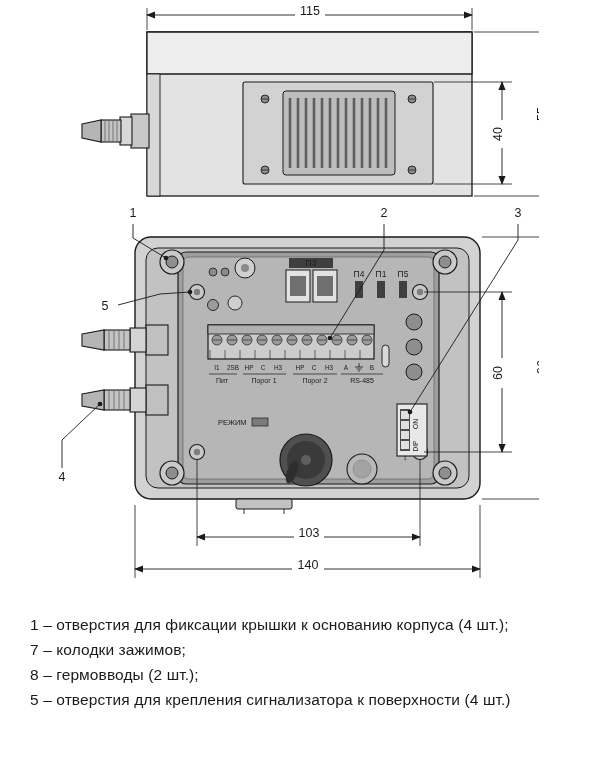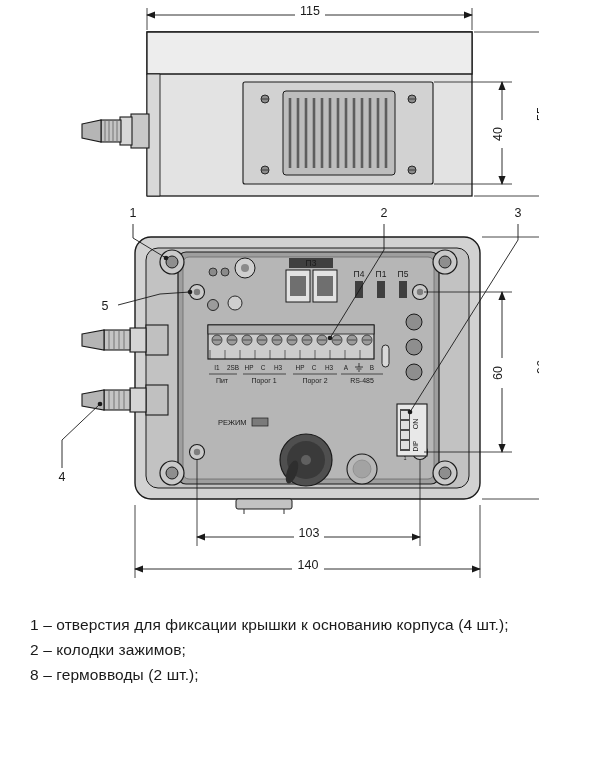--- a/index.html
+++ b/index.html
@@ -391,17 +391,18 @@
       <g>
         <polyline points="118,305 160,294 190,292" fill="none" stroke="#1a1a1a" stroke-width="0.9" marker-end="url(#dotEnd)"></polyline>
         <rect x="96" y="297" width="18" height="16" fill="#ffffff"></rect>
         <text x="105" y="310" font-size="12.5" text-anchor="middle">5</text>
       </g>
     </g>
   </svg>
 
   <div class="legend">
     <div class="legend-line">1 – отверстия для фиксации крышки к основанию корпуса (4 шт.);</div>
-    <div class="legend-line">2 – колодки зажимов;</div>
+    <div class="legend-line">7 – колодки зажимов;</div>
     <div class="legend-line">8 – гермовводы (2 шт.);</div>
+    <div class="legend-line">5 – отверстия для крепления сигнализатора к поверхности (4 шт.)</div>
   </div>
 
 </div>
 
 </body></html>

